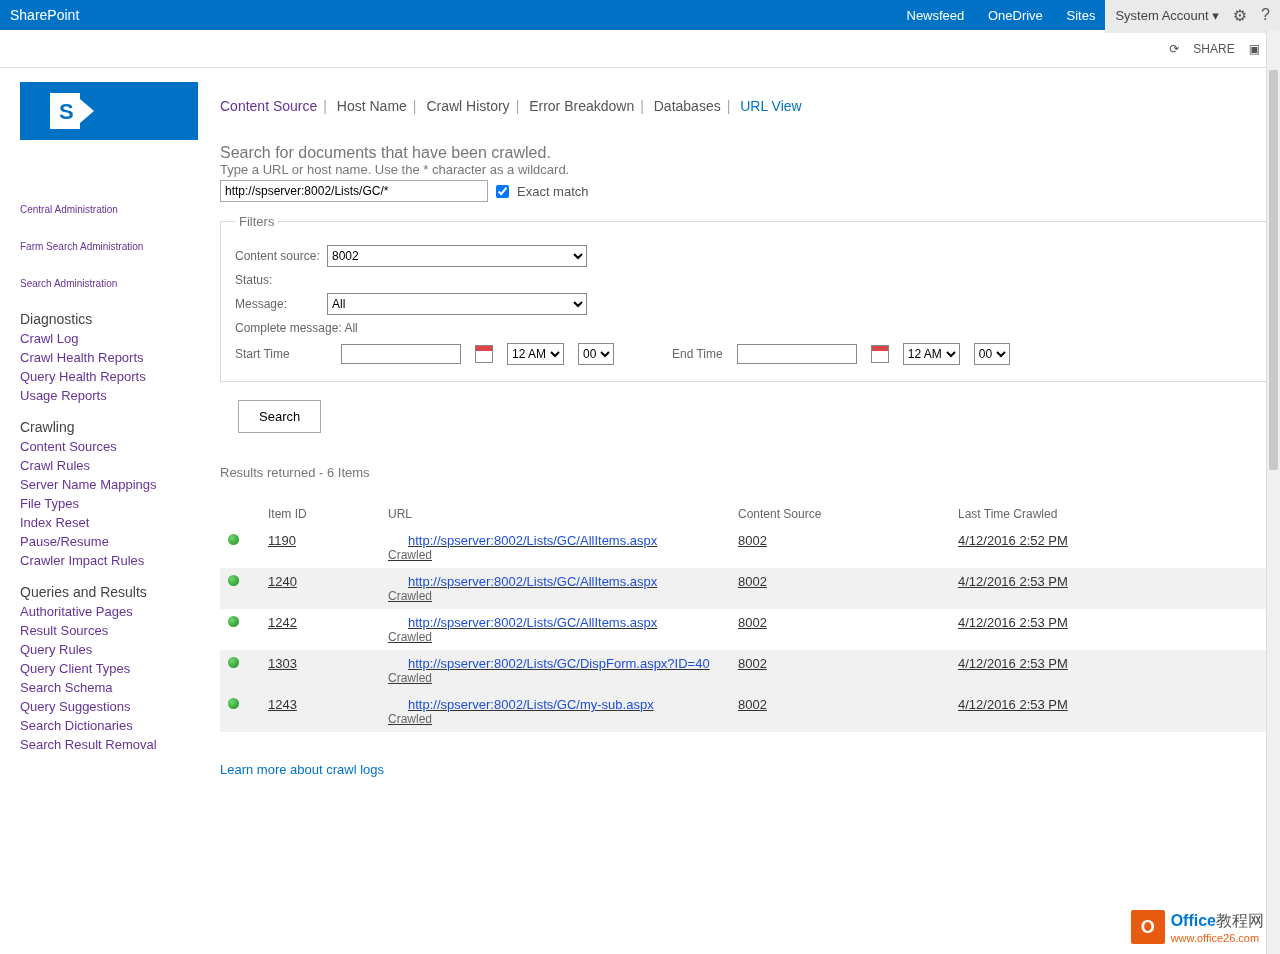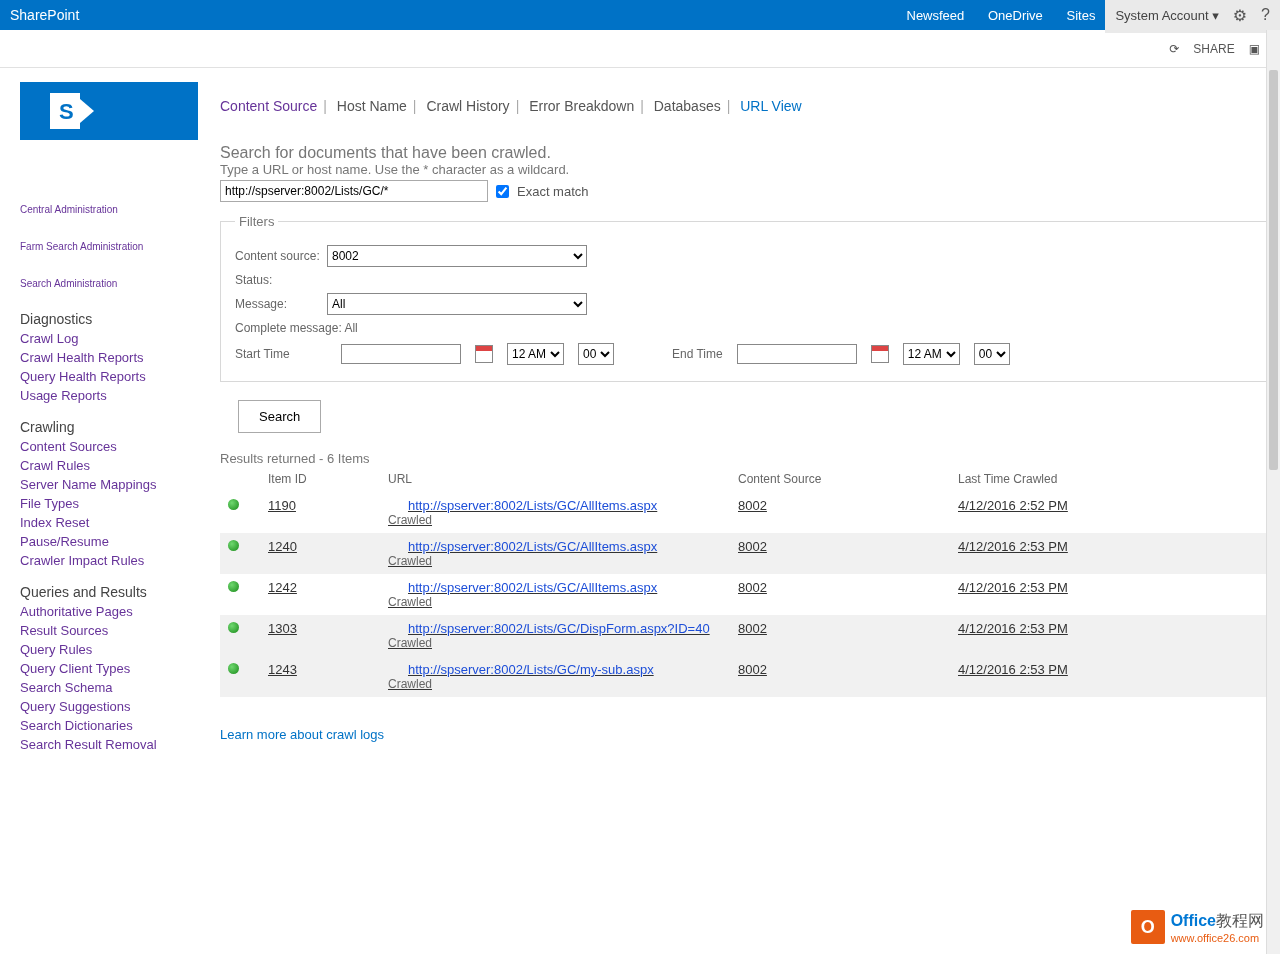--- a/index.html
+++ b/index.html
@@ -36,22 +36,22 @@
 fieldset.filters legend { color: #777; font-size: 13px; padding: 0 4px; }
 .frow { display: flex; align-items: center; margin: 6px 0; }
 .frow .flbl { width: 92px; color: #666; font-size: 12px; }
 .frow select.wide { width: 260px; height: 22px; border: 1px solid #888; font-size: 12px; background:#fff; }
 .cm { color: #666; font-size: 12px; margin: 6px 0; }
 .time-row { display: flex; align-items: center; gap: 14px; margin-top: 8px; color: #666; font-size: 12px; }
 .time-row input[type=text] { width: 120px; height: 20px; border: 1px solid #888; }
 .time-row select { height: 22px; border: 1px solid #888; background:#fff; font-size: 12px; }
 .cal-icon { display:inline-block; width:18px; height:18px; border:1px solid #888; position:relative; background:#fff; }
 .cal-icon::before { content:""; position:absolute; top:0; left:0; right:0; height:5px; background:#d44; }
-.search-btn { border: 1px solid #aaa; background: #fff; padding: 8px 20px; font-size: 13px; cursor: pointer; margin: 0 0 18px 18px; }
-.results-label { color: #777; font-size: 13px; margin-bottom: 0; }
+.search-btn { border: 1px solid #aaa; background: #fff; padding: 8px 20px; font-size: 13px; cursor: pointer; margin: 0 0 32px 18px; }
+.results-label { color: #777; font-size: 13px; margin-bottom: 21px; }
 table.results { width: 100%; border-collapse: collapse; font-size: 13px; }
 table.results th { text-align: left; color: #666; font-weight: normal; padding: 6px 8px; font-size: 12px; }
 table.results td { padding: 6px 8px; vertical-align: top; text-decoration: underline; }
 table.results tr.alt { background: #f1f1f1; }
 .dot { width: 11px; height: 11px; background: radial-gradient(circle at 35% 35%, #6fd86f, #1a8a1a); border-radius: 50%; display: inline-block; }
 .url-link { color: #1d4ed8; text-decoration: none; padding-left: 20px; }
 .status-txt { color: #666; font-size: 12px; }
 .learn { color: #0072c6; text-decoration: none; font-size: 13px; display: inline-block; margin-top: 30px; }
 .scrollbar { position: fixed; right: 0; top: 30px; bottom: 0; width: 14px; background: #f0f0f0; border-left: 1px solid #ddd; }
 .scrollbar .thumb { position: absolute; left: 2px; right: 2px; top: 40px; height: 400px; background: #c8c8c8; border-radius: 2px; }

